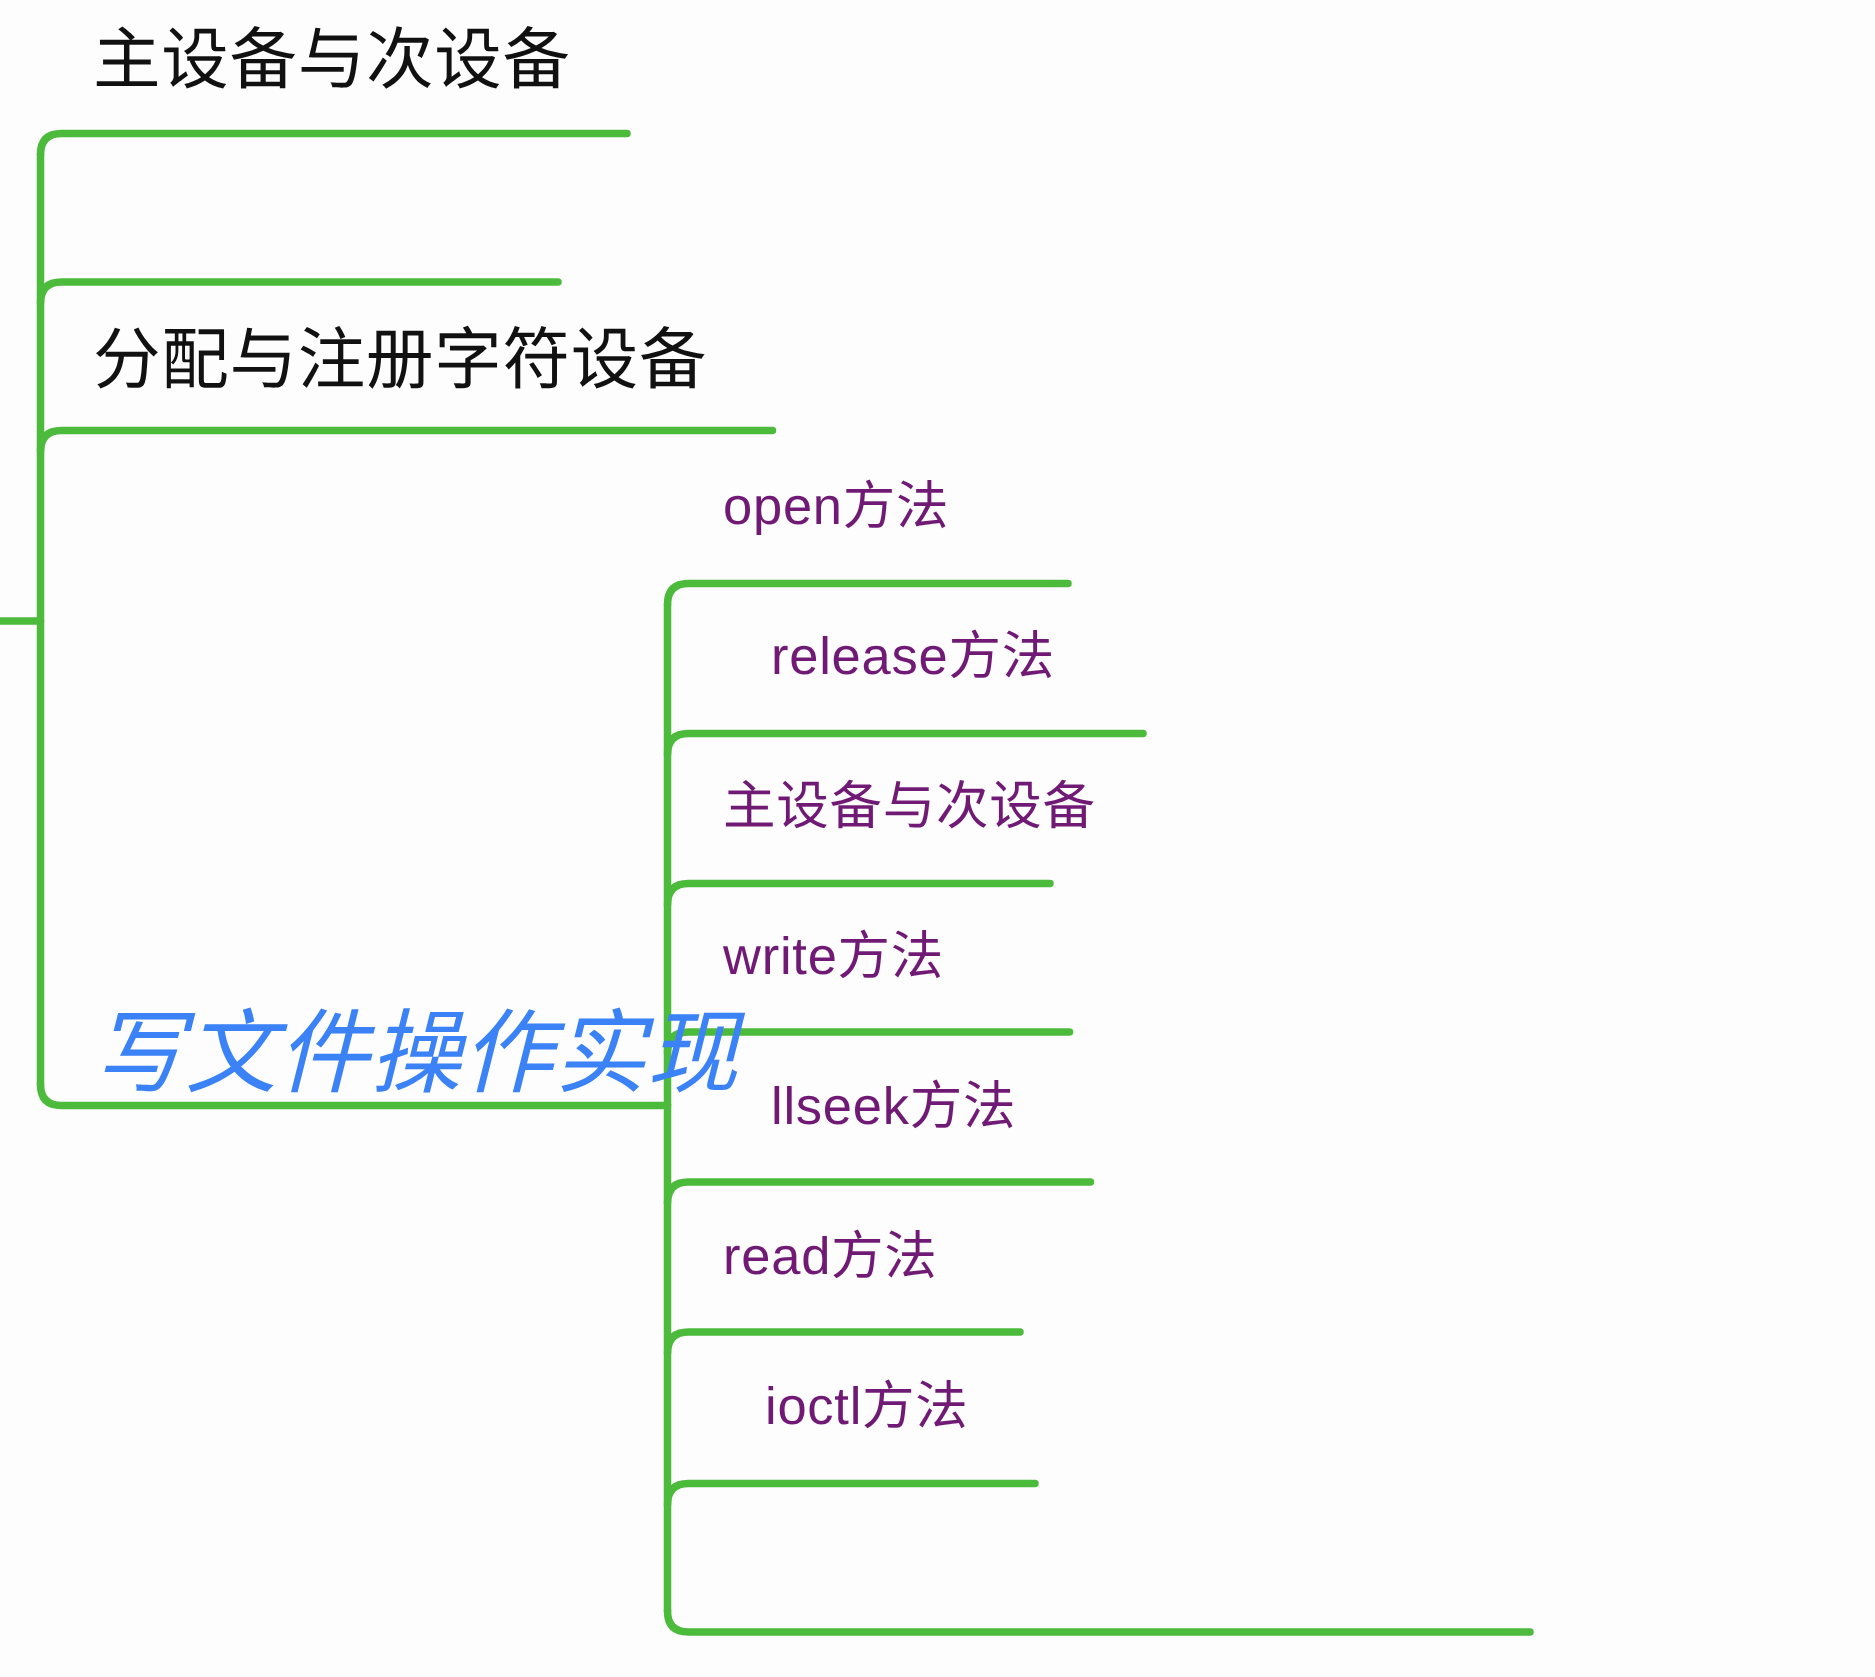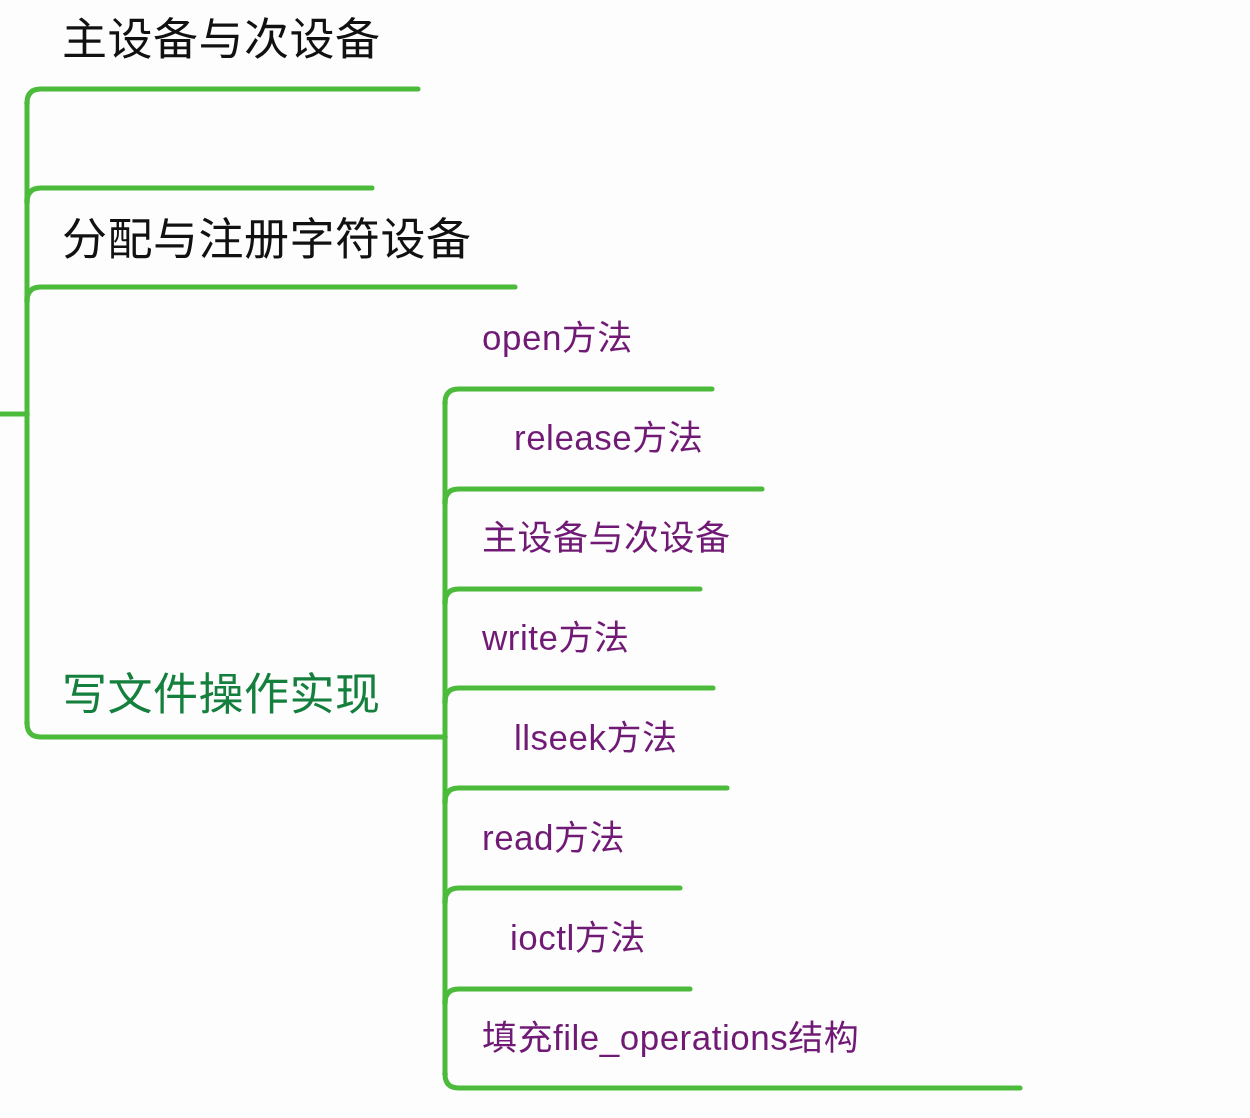--- a/index.html
+++ b/index.html
@@ -31,23 +31,24 @@
     line-height: 1;
     font-weight: 400;
     letter-spacing: 0.5px;
   }
   .level1-label {
     color: #111111;
     font-size: 45px;
     font-family: "Liberation Serif", "DejaVu Serif", serif;
   }
   .branch-label {
-    color: #15803d;
-    font-size: 45px;
+    color: #3b82f6;
+    font-size: 61px;
     font-family: "Liberation Sans", "DejaVu Sans", sans-serif;
+    font-style: italic;
   }
   .leaf-label {
     color: #701a75;
     font-size: 35px;
     font-family: "Liberation Sans", "DejaVu Sans", sans-serif;
   }
 </style>
 </head>
 <body>
 
@@ -77,15 +78,14 @@
   <div class="node-label level1-label" style="left: 62px; top: 218px;">分配与注册字符设备</div>
   <div class="node-label branch-label" style="left: 62px; top: 672px;">写文件操作实现</div>
 
   <div class="node-label leaf-label" style="left: 482px; top: 320px;">open方法</div>
   <div class="node-label leaf-label" style="left: 482px; top: 420px; margin-left: 32px;">release方法</div>
   <div class="node-label leaf-label" style="left: 482px; top: 520px;">主设备与次设备</div>
   <div class="node-label leaf-label" style="left: 482px; top: 620px;">write方法</div>
   <div class="node-label leaf-label" style="left: 482px; top: 720px; margin-left: 32px;">llseek方法</div>
   <div class="node-label leaf-label" style="left: 482px; top: 820px;">read方法</div>
   <div class="node-label leaf-label" style="left: 510px; top: 920px;">ioctl方法</div>
-  <div class="node-label leaf-label" style="left: 482px; top: 1020px;">填充file_operations结构</div>
 
 </div>
 
 </body></html>

